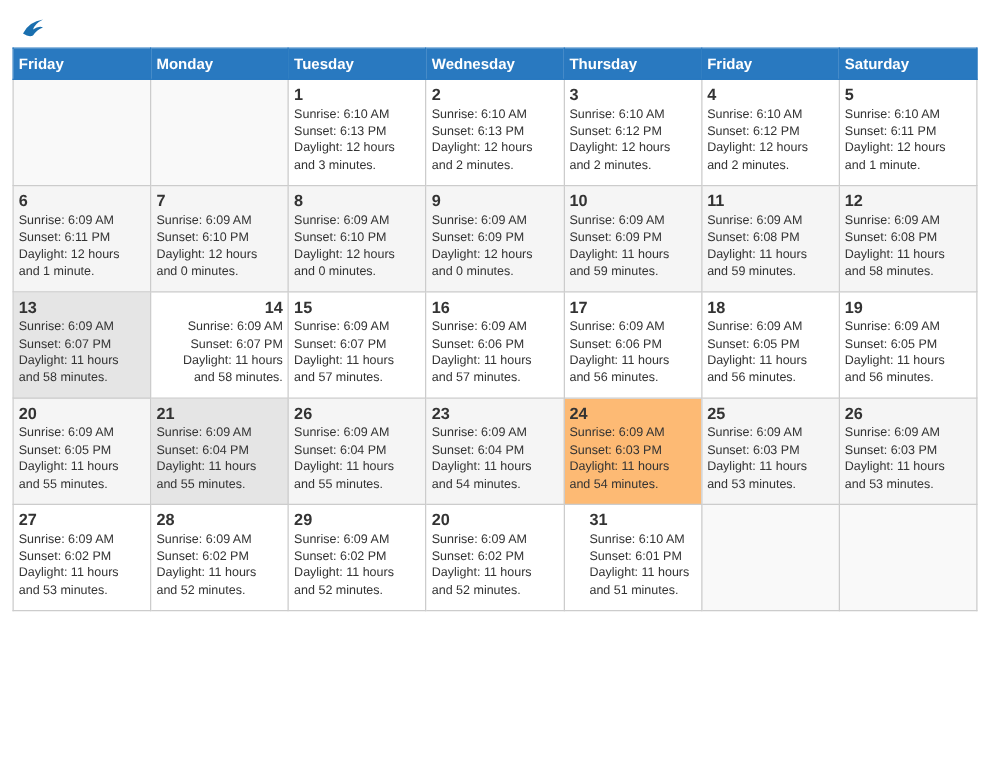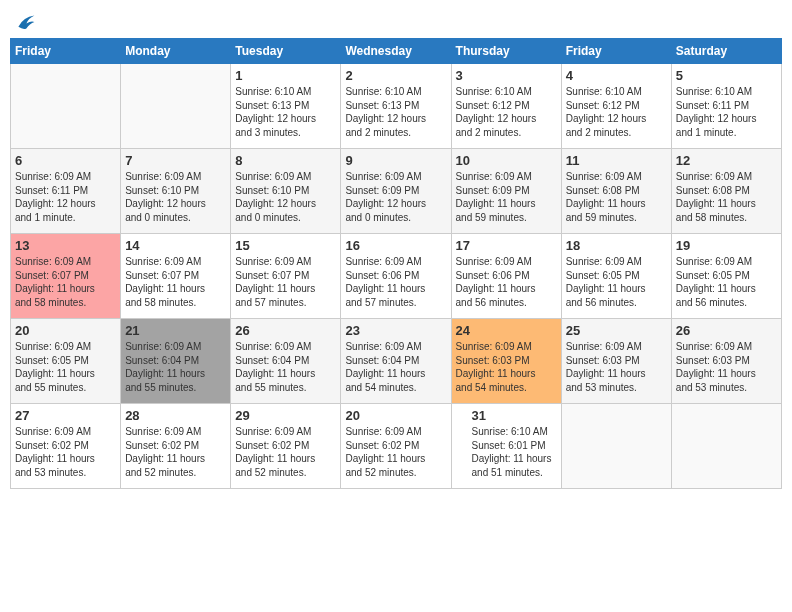--- a/index.html
+++ b/index.html
@@ -205,28 +205,28 @@
         </td>
         <td style="background-color: rgb(245, 245, 245);">
           <span class="day-num">12</span>
           <div class="cell-info" style="white-space: pre-line;">Sunrise: 6:09 AM
 Sunset: 6:08 PM
 Daylight: 11 hours
 and 58 minutes.</div>
         </td>
       </tr>
       <tr>
-        <td style="background-color: #fca5a5;">
+        <td style="background-color: #e5e5e5;">
           <span class="day-num">13</span>
           <div class="cell-info" style="white-space: pre-line;">Sunrise: 6:09 AM
 Sunset: 6:07 PM
 Daylight: 11 hours
 and 58 minutes.</div>
         </td>
-        <td style="background-color: rgb(255, 255, 255);">
+        <td style="background-color: rgb(255, 255, 255); text-align: right;">
           <span class="day-num">14</span>
           <div class="cell-info" style="white-space: pre-line;">Sunrise: 6:09 AM
 Sunset: 6:07 PM
 Daylight: 11 hours
 and 58 minutes.</div>
         </td>
         <td style="background-color: rgb(255, 255, 255);">
           <span class="day-num">15</span>
           <div class="cell-info" style="white-space: pre-line;">Sunrise: 6:09 AM
 Sunset: 6:07 PM
@@ -263,21 +263,21 @@
         </td>
       </tr>
       <tr>
         <td style="background-color: rgb(245, 245, 245);">
           <span class="day-num">20</span>
           <div class="cell-info" style="white-space: pre-line;">Sunrise: 6:09 AM
 Sunset: 6:05 PM
 Daylight: 11 hours
 and 55 minutes.</div>
         </td>
-        <td style="background-color: #a3a3a3; margin-left: 12px;">
+        <td style="background-color: #e5e5e5; margin-left: 12px;">
           <span class="day-num">21</span>
           <div class="cell-info" style="white-space: pre-line;">Sunrise: 6:09 AM
 Sunset: 6:04 PM
 Daylight: 11 hours
 and 55 minutes.</div>
         </td>
         <td style="background-color: rgb(245, 245, 245);">
           <span class="day-num">26</span>
           <div class="cell-info" style="white-space: pre-line;">Sunrise: 6:09 AM
 Sunset: 6:04 PM

